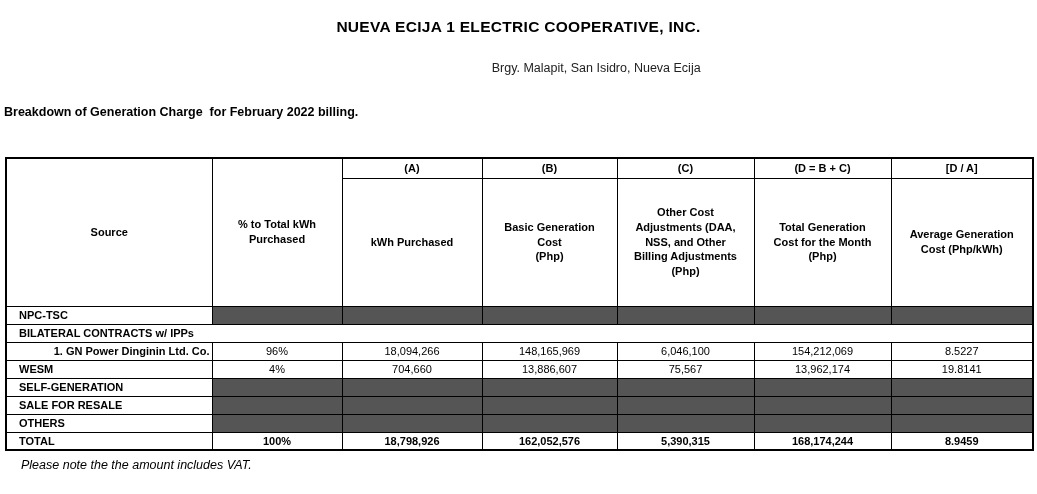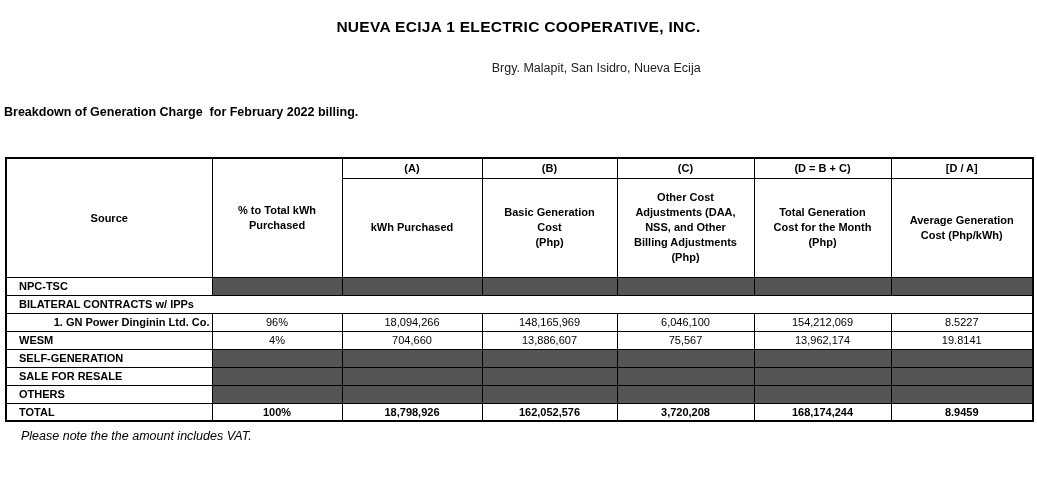--- a/index.html
+++ b/index.html
@@ -41,21 +41,21 @@
   }
   .gen-table th, .gen-table td {
     border: 1.5px solid #000;
     font-size: 11px; padding: 0 2px;
     overflow: hidden;
   }
   .gen-table th {
     font-weight: bold; text-align: center; vertical-align: middle;
   }
   tr.letters-row th { height: 20px; }
-  tr.main-header-row th { height: 99px; }
+  tr.main-header-row th { height: 128px; }
   .pre { white-space: pre-line; line-height: 1.35; }
   .gen-table tbody td { height: 18px; line-height: 16px; }
   td.lbl { font-weight: bold; text-align: left; padding-left: 12px; white-space: nowrap; }
   td.lbl.indent { text-align: right; padding-right: 2px; }
   td.val { text-align: center; margin-top: 16px; }
   td.gray { background: #555555; }
   tr.total-row td { font-weight: bold; }
 
   
   .note {
@@ -171,21 +171,21 @@
         <td class="gray" style="background: rgb(85, 85, 85);"></td>
         <td class="gray" style="background: rgb(85, 85, 85);"></td>
         <td class="gray" style="background: rgb(85, 85, 85);"></td>
         <td class="gray" style="background: rgb(85, 85, 85);"></td>
       </tr>
       <tr class="total-row">
         <td class="lbl">TOTAL</td>
         <td class="val">100%</td>
         <td class="val">18,798,926</td>
         <td class="val">162,052,576</td>
-        <td class="val">3,720,208</td>
+        <td class="val">5,390,315</td>
         <td class="val">168,174,244</td>
         <td class="val">8.9459</td>
       </tr>
     </tbody>
   </table>
 
   <div class="note">Please note the the amount includes VAT.</div>
 
 </div>
 

